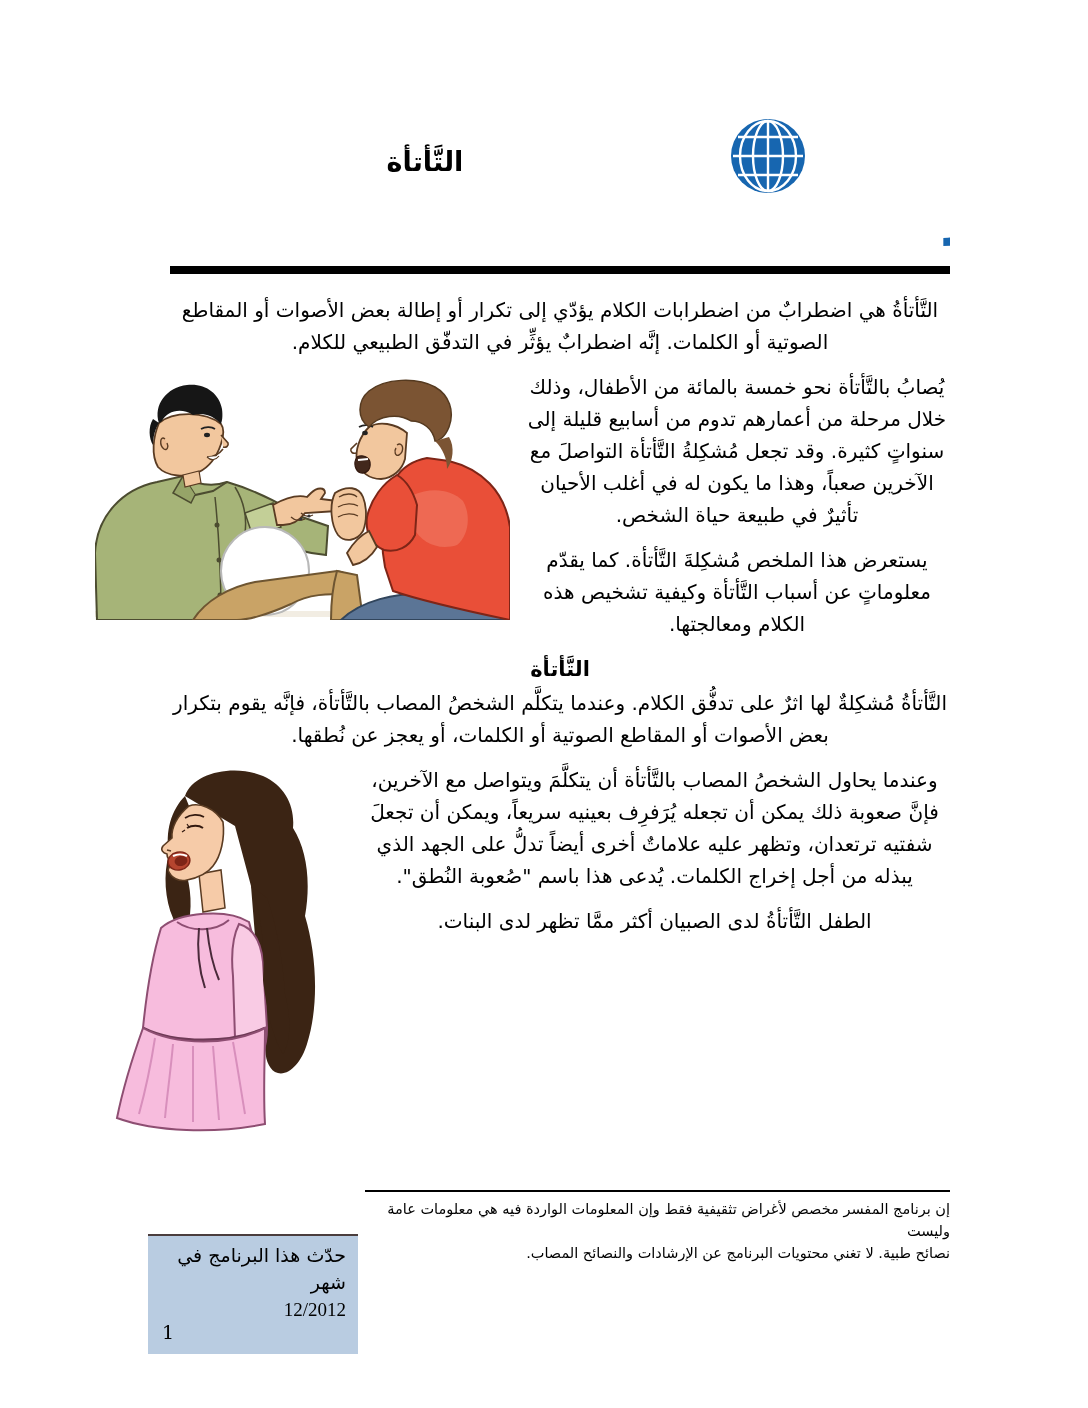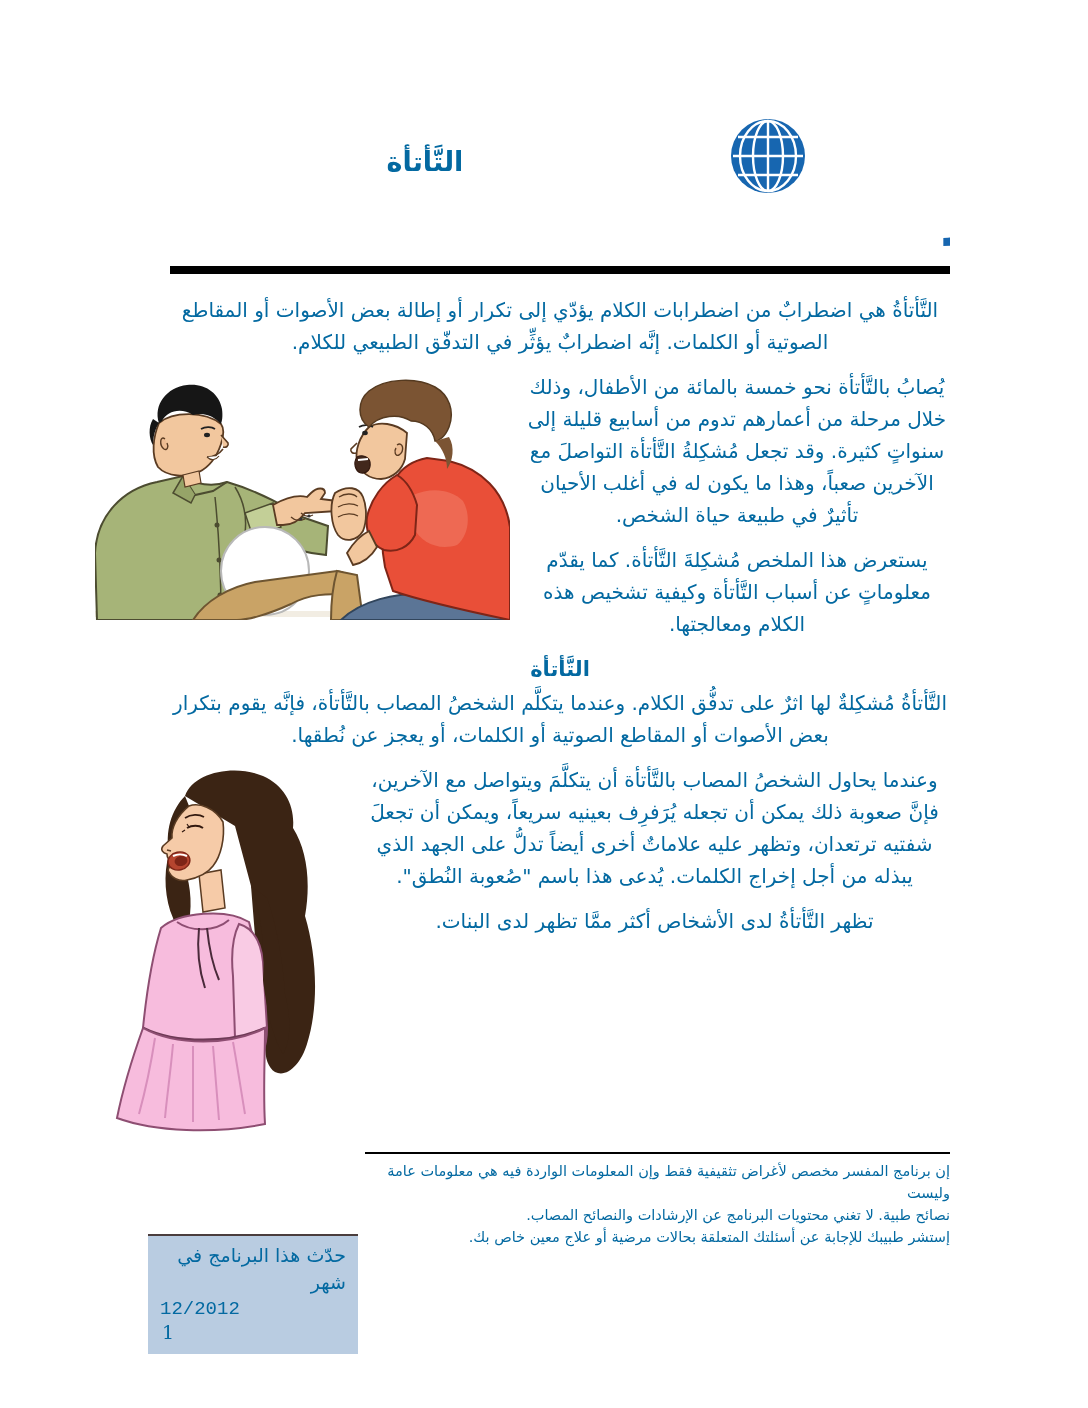--- a/index.html
+++ b/index.html
@@ -3,21 +3,21 @@
 <meta charset="utf-8">
 <style>
   * { margin:0; padding:0; box-sizing:border-box; }
   html,body { background:#fff; }
   .page {
     position:relative;
     width:1088px; height:1408px;
     background:#fff;
     font-family:"DejaVu Sans", sans-serif;
     direction:rtl;
-    color:#0369a1;
+    color:#000000;
     overflow:hidden;
   }
   
   .logo { position:absolute; top:108px; left:auto; right:138px; width:270px; height:145px; }
   .doc-title {
     position:absolute; top:146px; left:170px; width:510px;
     text-align:center; font-size:27px; font-weight:bold;
   }
   .rule { position:absolute; top:266px; left:170px; width:780px; height:8px; background:#000; }
 
@@ -38,27 +38,27 @@
     margin:2px 14px 8px -55px;
   }
 
   
   .footer-box {
     position:absolute; left:148px; top:1198px; width:210px; height:120px;
     background:#B9CCE1; border-top:2px solid #4a3d3d;
     padding:6px 12px;
     font-size:19px; line-height:27px; text-align:right;margin-top:36px;
   }
-  .footer-box .update-date { direction:ltr; text-align:left; font-family:Liberation Mono, monospace; }
+  .footer-box .update-date { direction:ltr; text-align:right; font-family:Liberation Serif, serif; }
   .footer-box .page-num {
     position:absolute; bottom:8px; left:14px;
     font-family:"DejaVu Serif", serif; font-size:19px;
   }
   .footer-disclaimer {
-    position:absolute; left:365px; top:1152px; width:585px;
+    position:absolute; left:365px; top:1190px; width:585px;
     border-top:2px solid #000; padding-top:6px;
     font-size:14.5px; line-height:22px; text-align:right;
   }
   .footer-disclaimer .site {
     direction:ltr; text-align:right; padding-right:70px;
     font-family:"DejaVu Serif", serif; font-size:15px;
   }
 </style>
 </head>
 <body>
@@ -167,28 +167,27 @@
       <path d="M62,156 C76,166 100,166 114,154" fill="none" stroke="#8E4E72" stroke-width="2"></path>
       <path d="M84,162 C82,182 84,204 90,222 M92,162 C94,182 98,200 104,214" stroke="#4a2a3a" stroke-width="2" fill="none"></path>
       <path d="M124,158 C138,162 146,176 148,196 L152,262 C152,282 146,296 136,298 C126,298 120,288 120,272 L118,210 C116,190 118,170 124,158 Z" fill="#F9CBE4" stroke="#8E4E72" stroke-width="2"></path>
       <path d="M28,262 C60,278 116,278 150,262" fill="none" stroke="#6e3a56" stroke-width="3"></path>
       <path d="M28,262 C18,290 8,322 2,352 C40,366 100,368 150,358 C148,326 150,292 150,262 C116,280 60,280 28,262 Z" fill="#F7BCDD" stroke="#8E4E72" stroke-width="2"></path>
       <path d="M40,272 C36,298 30,326 24,348 M58,278 C56,302 52,330 50,352 M78,280 C78,304 78,332 78,356 M98,280 C100,304 102,330 104,354 M118,276 C122,298 126,324 130,348" stroke="#D88FBC" stroke-width="2" fill="none"></path>
       <path d="M136,120 C146,146 150,180 148,214 C152,246 158,272 168,288 C176,276 176,250 170,228 C168,196 162,160 152,132 Z" fill="#3B2414"></path>
     </svg>
 
     <p>وعندما يحاول الشخصُ المصاب بالتَّأتأة أن يتكلَّمَ ويتواصل مع الآخرين، فإنَّ صعوبة ذلك يمكن أن تجعله يُرَفرِف بعينيه سريعاً، ويمكن أن تجعلَ شفتيه ترتعدان، وتظهر عليه علاماتٌ أخرى أيضاً تدلُّ على الجهد الذي يبذله من أجل إخراج الكلمات. يُدعى هذا باسم "صُعوبة النُطق".</p>
-    <p>تظهر التَّأتأةُ لدى الأشخاص أكثر ممَّا تظهر لدى البنات.</p>
+    <p>الطفل التَّأتأةُ لدى الصبيان أكثر ممَّا تظهر لدى البنات.</p>
   </div>
 
   <div class="footer-box">
     <div>حدّث هذا البرنامج في شهر</div>
     <div class="update-date">12/2012</div>
     <div class="page-num">1</div>
   </div>
 
   <div class="footer-disclaimer">
     <div>إن برنامج المفسر مخصص لأغراض تثقيفية فقط وإن المعلومات الواردة  فيه هي معلومات عامة وليست</div>
     <div>نصائح طبية. لا تغني محتويات البرنامج عن الإرشادات والنصائح المصاب.</div>
-    <div>إستشر طبيبك للإجابة عن أسئلتك المتعلقة بحالات مرضية أو علاج معين خاص بك.</div>
   </div>
 
 </div>
 
 </body></html>

